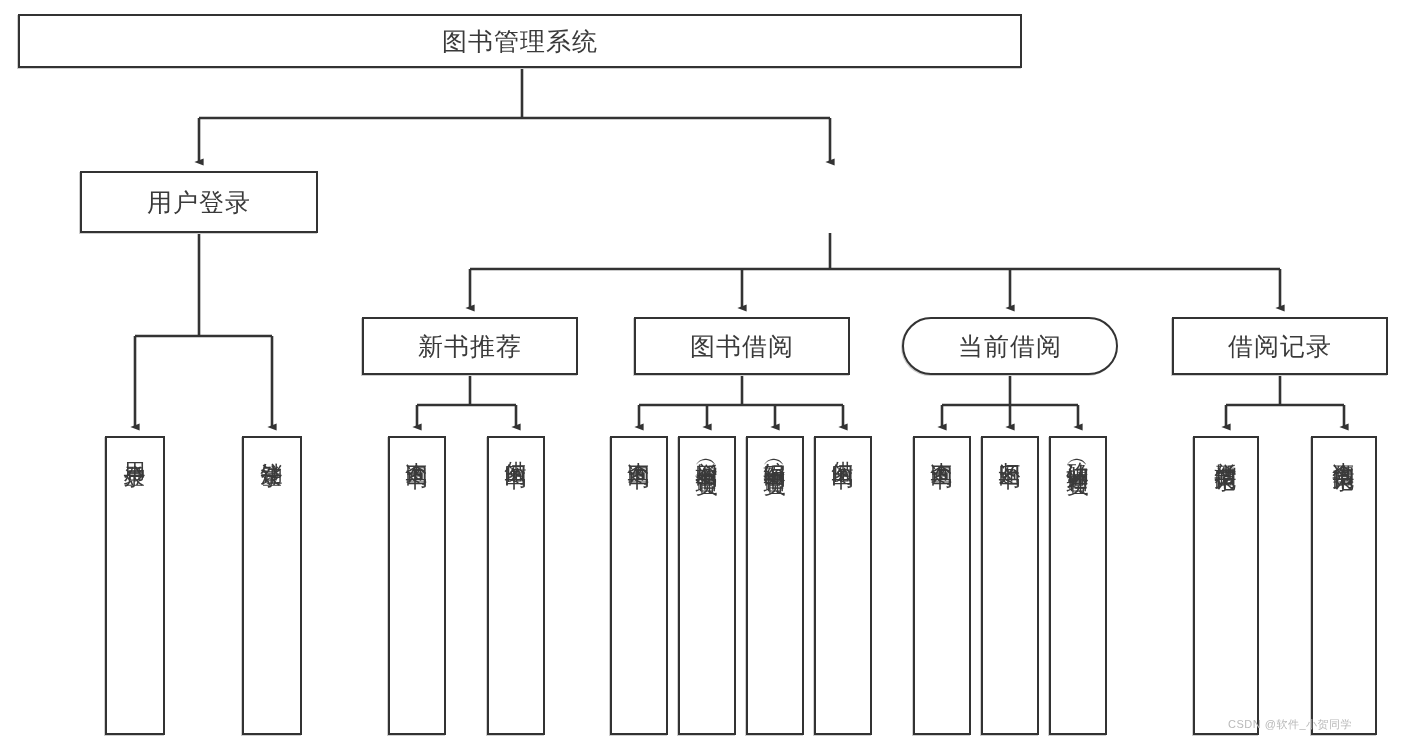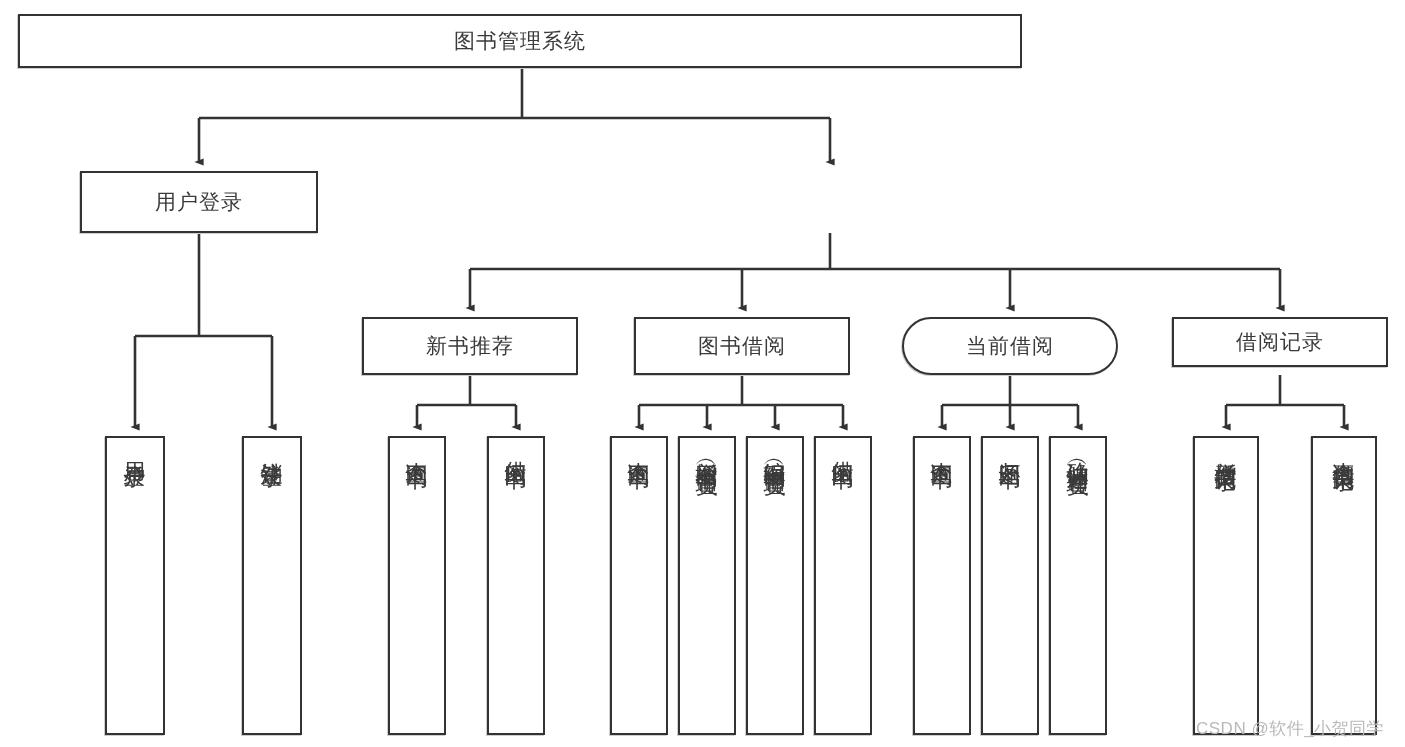--- a/index.html
+++ b/index.html
@@ -30,45 +30,46 @@
     box-sizing: border-box;
     background: #ffffff;
     border: 2px solid #333333;
     box-shadow: -1px 1px 0 0 #cfcfcf;
     display: flex;
     align-items: center;
     justify-content: center;
     color: #3a3a3a;
   }
   .node-h {
-    font-size: 21px;
+    font-size: 25px;
     line-height: 1.2;
     letter-spacing: 1px;
     white-space: nowrap;
   }
   .node-v {
     align-items: flex-start;
     justify-content: center;
     padding-top: 6px;
   }
   .node-v .vlabel {
     writing-mode: vertical-rl;
     text-orientation: upright;
     font-size: 22px;
     line-height: 1.32;
     letter-spacing: 2px;
     white-space: nowrap;
     color: #3a3a3a;
   }
   .watermark {
     position: absolute;
-    font-size: 17px;
+    font-size: 11px;
     color: #b9b9b9;
     white-space: nowrap;
     letter-spacing: 0.5px;
+    margin-left: 32px;
   }
 </style>
 </head>
 <body>
 
 <div id="canvas">
 
   <svg class="edges" viewBox="0 0 1405 747" xmlns="http://www.w3.org/2000/svg">
     <defs>
       <marker id="arrow" markerWidth="10" markerHeight="10" refX="4.2" refY="5" orient="auto" markerUnits="userSpaceOnUse">
@@ -130,21 +131,21 @@
 
   <div class="node node-h" style="left:634px; top:317px; width:216px; height:58px;">
     <span>图书借阅</span>
   </div>
   <div class="node node-h" style="left:362px; top:317px; width:216px; height:58px;">
     <span>新书推荐</span>
   </div>
   <div class="node node-h" style="left:902px; top:317px; width:216px; height:58px;border-radius:29px;">
     <span>当前借阅</span>
   </div>
-  <div class="node node-h" style="left:1172px; top:317px; width:216px; height:50px;">
+  <div class="node node-h" style="left:1172px; top:317px; width:216px; height:58px;">
     <span>借阅记录</span>
   </div>
 
   <div class="node node-v" style="left:105px; top:436px; width:60px; height:299px;">
     <span class="vlabel">用户登录</span>
   </div>
   <div class="node node-v" style="left:242px; top:436px; width:60px; height:299px;">
     <span class="vlabel">注销登录</span>
   </div>
 

